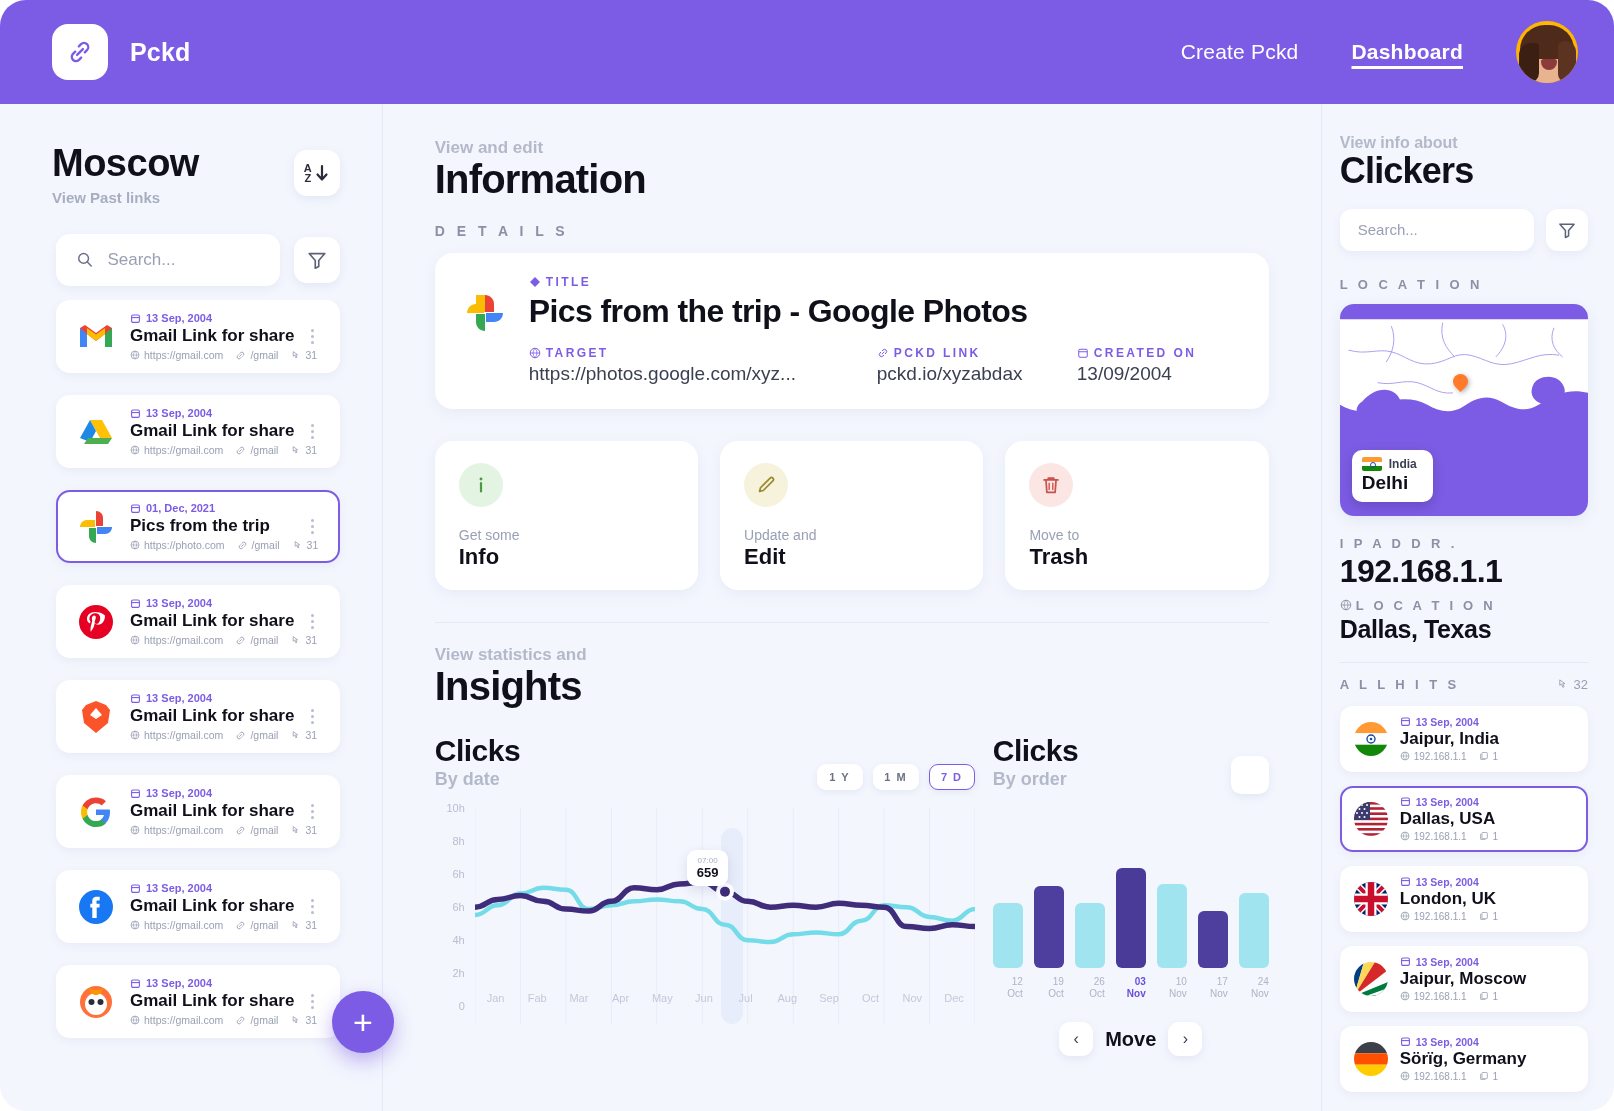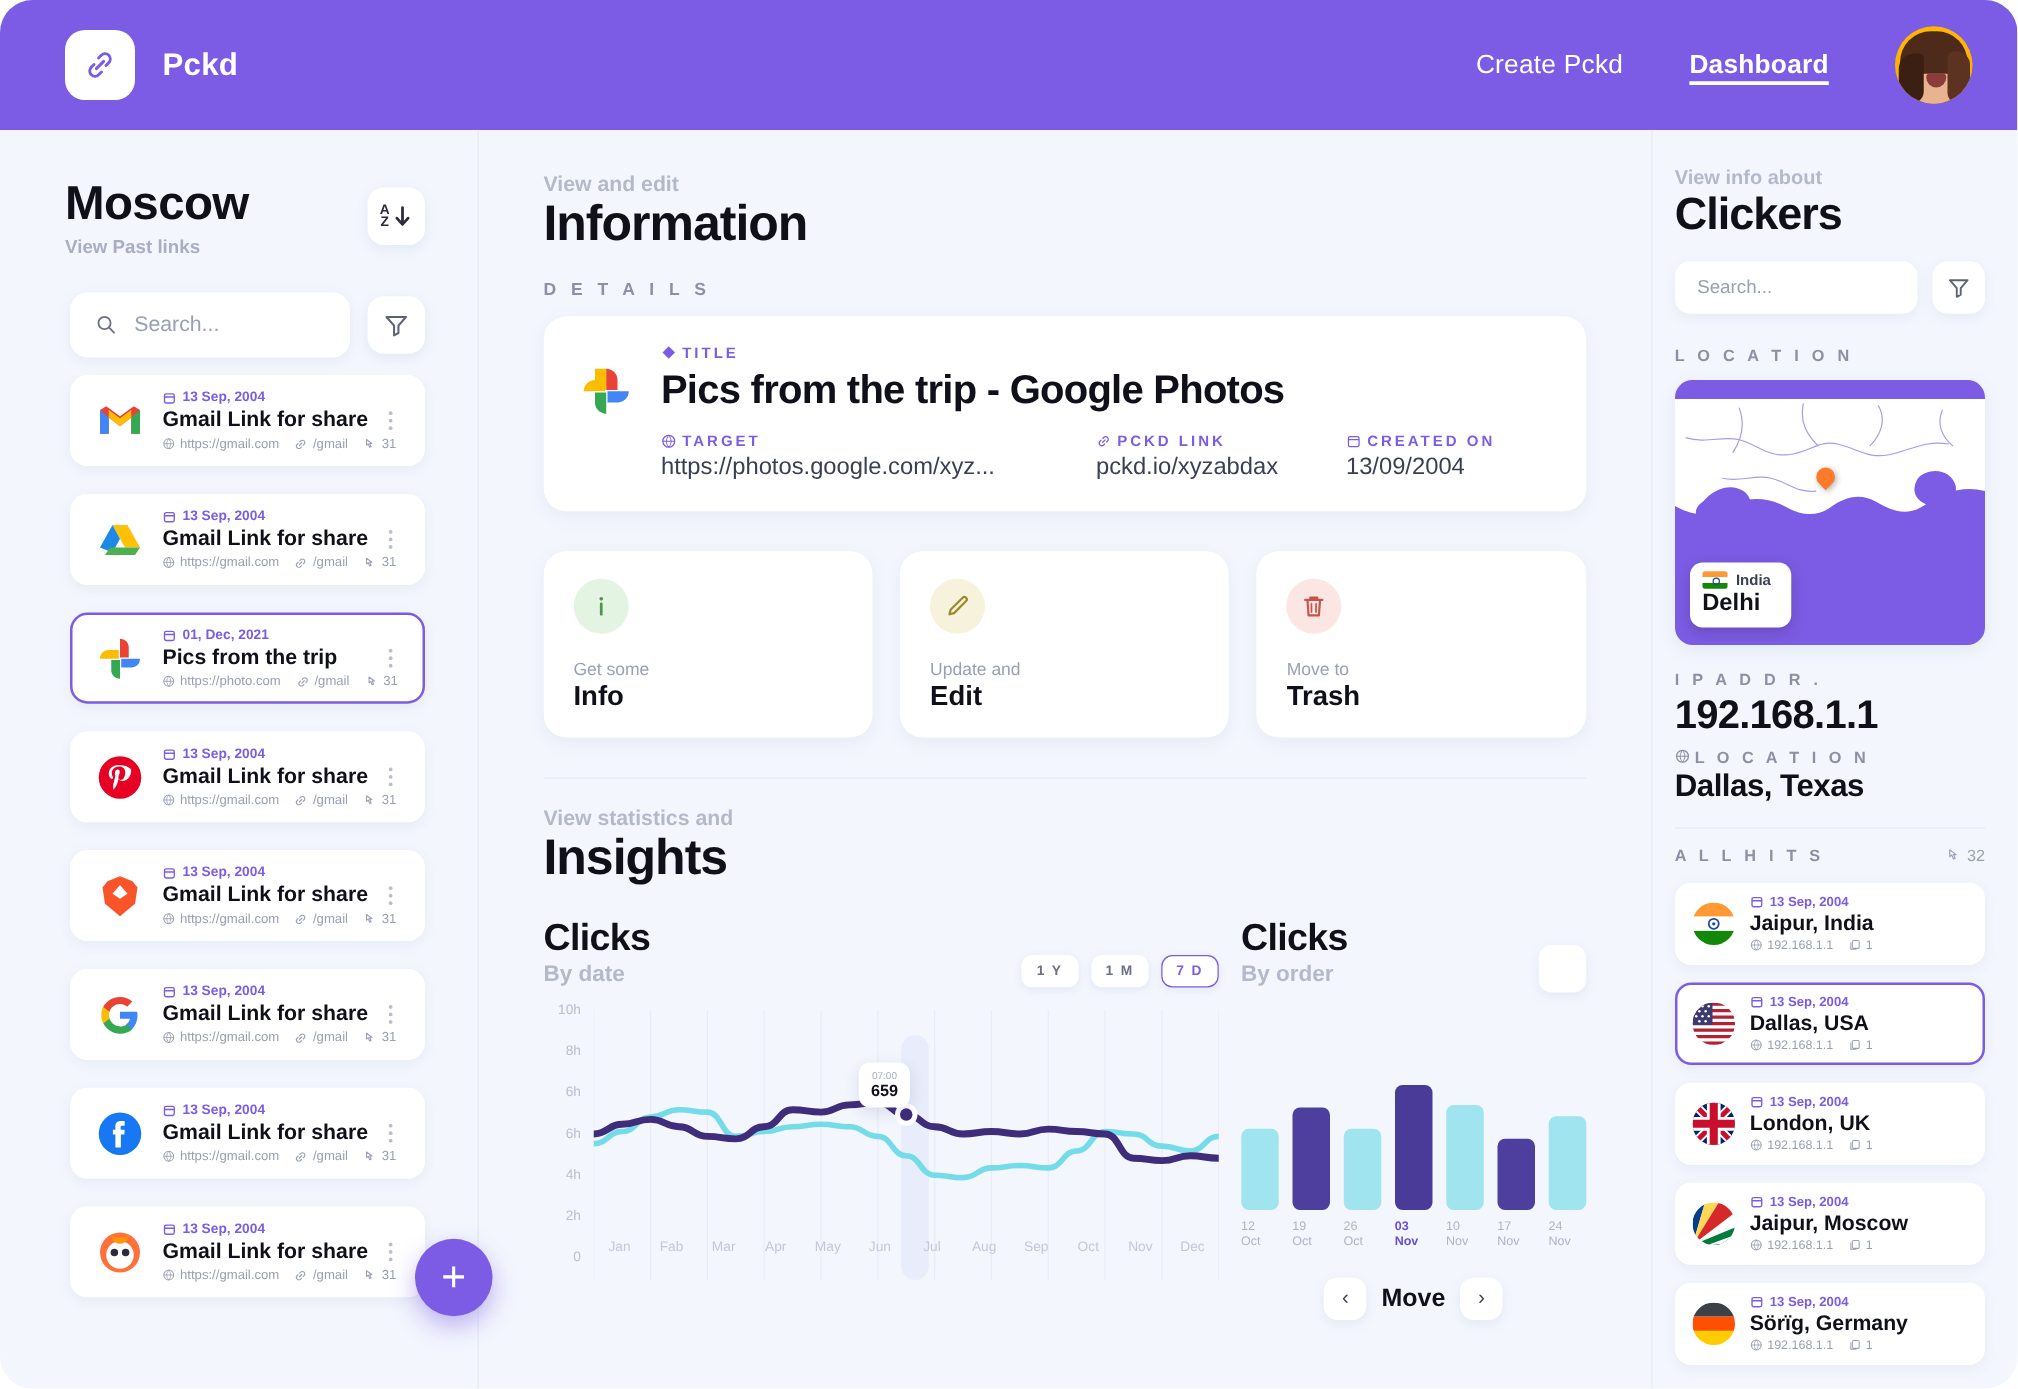--- a/index.html
+++ b/index.html
@@ -169,21 +169,21 @@
   .range-tab.active { color: #7c5ce4; border-color: #7c5ce4; }
 
   .yaxis { position: absolute; left: 0; top: 0; width: 30px; }
   .ytick { font-size: 11px; color: #b9bed0; text-align: right; position: absolute; right: 0; }
   .xaxis { display: flex; position: absolute; left: 40px; right: 0; }
   .xtick { flex: 1; text-align: center; font-size: 11px; color: #c3c8d8; }
 
   .bars { display: flex; align-items: flex-end; gap: 11px; height: 110px; }
   .bar { width: 30px; border-radius: 6px; }
   .bar-labels { display: flex; gap: 11px; margin-top: 8px; }
-  .bar-label { width: 30px; text-align: left; font-size: 10px; color: #aeb4c6; line-height: 12px; }
+  .bar-label { width: 30px; text-align: right; font-size: 10px; color: #aeb4c6; line-height: 12px; }
   .bar-label.active { color: #6a4fd8; font-weight: 700; }
   .move-row { display: flex; align-items: center; justify-content: center; gap: 12px; margin-top: 22px; }
   .move-btn {
     width: 34px; height: 34px; border-radius: 11px; background: #fff;
     display: flex; align-items: center; justify-content: center; cursor: pointer;
     box-shadow: 0 3px 9px rgba(92,104,160,.10); color: #3a3f52; font-size: 16px;
   }
   .move-label { font-size: 20px; font-weight: 700; color: #10101b; }
   .white-square { position: absolute; right: 0; top: 22px; width: 38px; height: 38px; background: #fff; border-radius: 10px; box-shadow: 0 3px 9px rgba(92,104,160,.10); }
 

